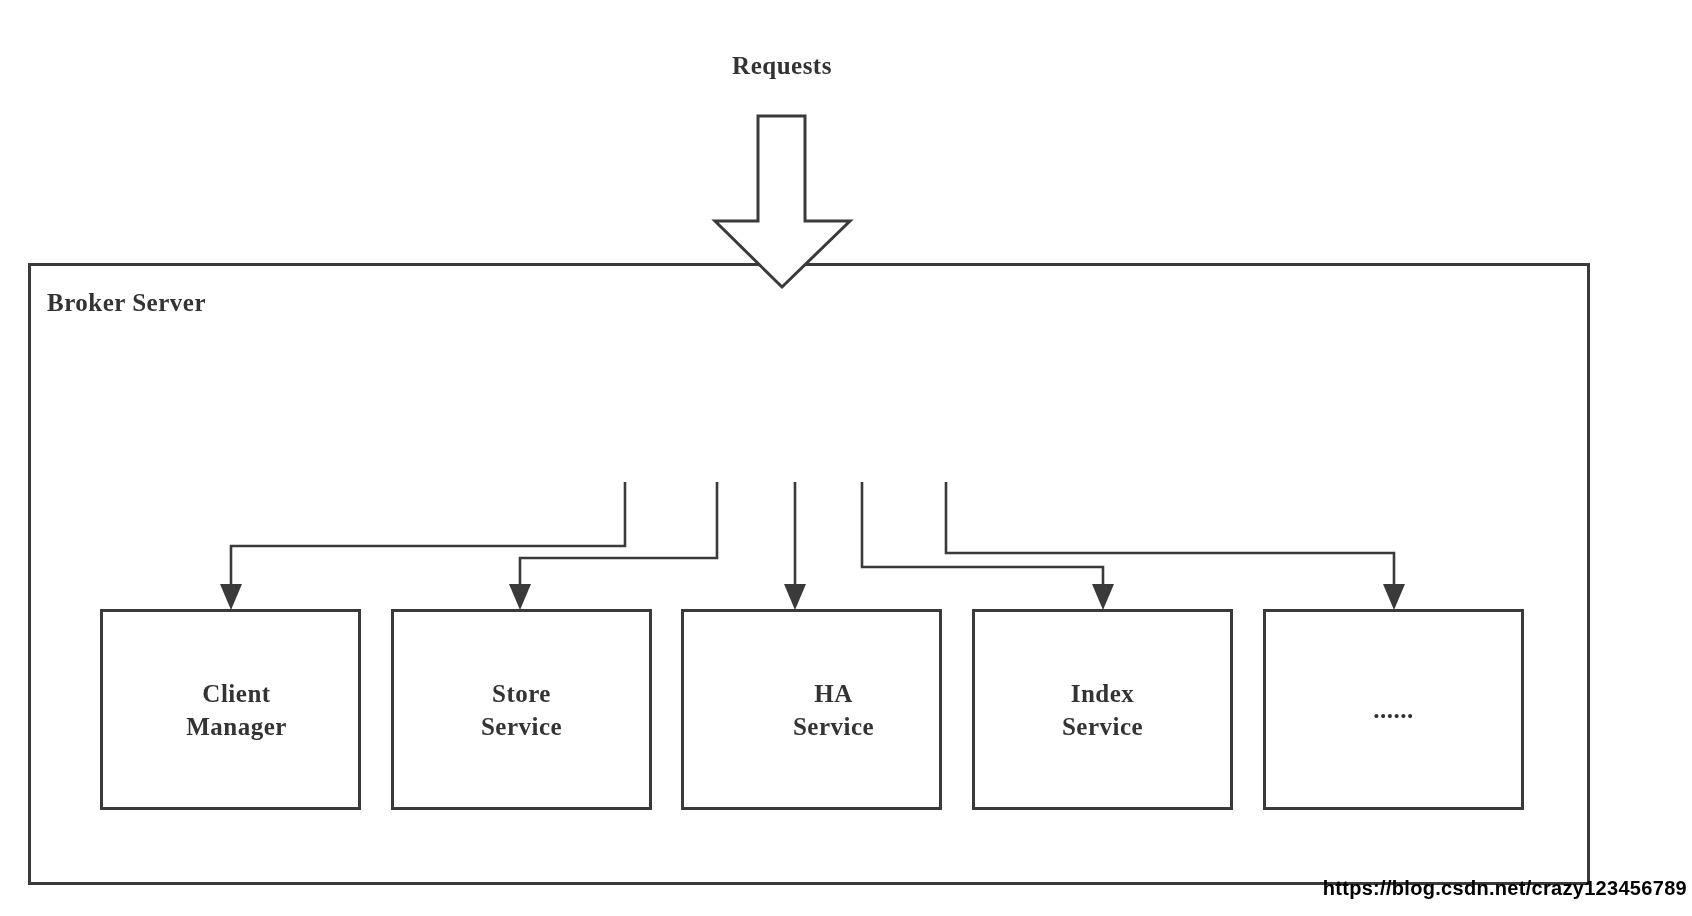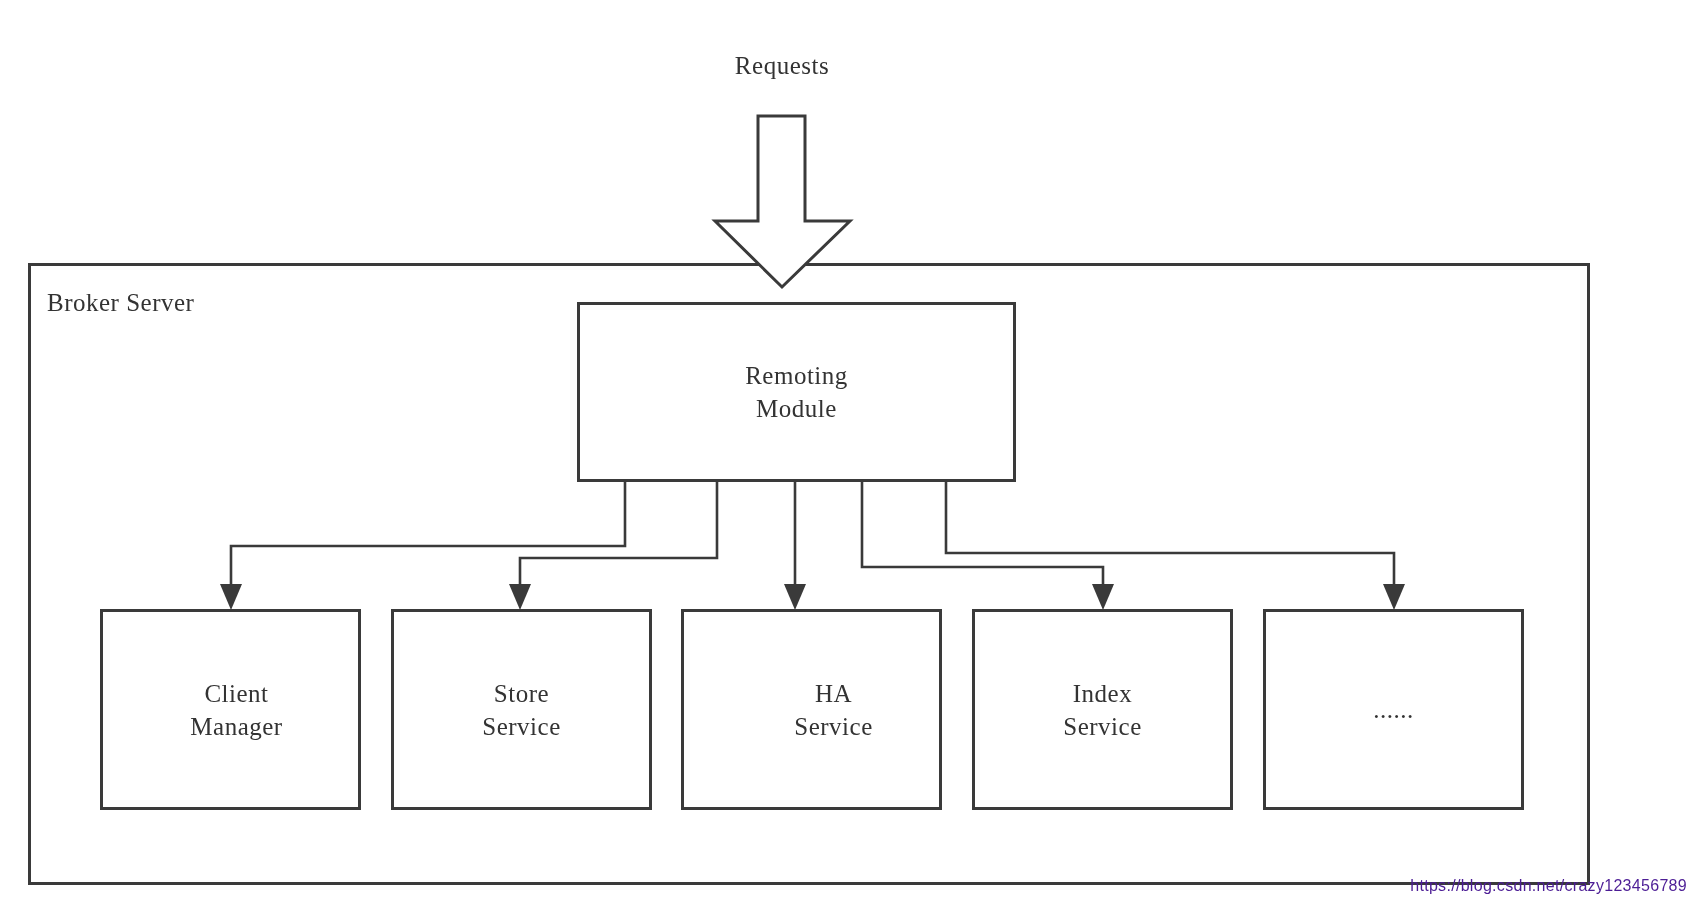--- a/index.html
+++ b/index.html
@@ -8,20 +8,21 @@
     background: #ffffff;
   }
   .stage {
     position: relative;
     width: 1692px;
     height: 916px;
     background: #ffffff;
     overflow: hidden;
     font-family: "Liberation Serif", "DejaVu Serif", serif;
     color: #333333;
+    font-weight: bold;
   }
   .svg-layer {
     position: absolute;
     left: 0;
     top: 0;
     z-index: 2;
     pointer-events: none;
   }
   .requests-label {
     position: absolute;
@@ -81,22 +82,22 @@
   .leaf-1 { left: 100px; padding-left: 12px; }
   .leaf-2 { left: 391px; }
   .leaf-3 { left: 681px; padding-left: 44px; }
   .leaf-4 { left: 972px; }
   .leaf-5 { left: 1263px; }
   .watermark {
     position: absolute;
     right: 5px;
     top: 877px;
     font-family: "Liberation Sans", "DejaVu Sans", sans-serif;
-    font-size: 16px;
-    color: #4c1d95;
+    font-size: 20px;
+    color: #000000;
     z-index: 4;
     letter-spacing: 0.3px;
   }
 </style>
 </head>
 <body>
 
 <div class="stage">
 
   <div class="broker-box"></div>
@@ -128,22 +129,20 @@
     <g>
       <polyline points="946,482 946,553 1394,553 1394,587" fill="none" stroke="#3a3a3a" stroke-width="2.6"></polyline>
       <polygon points="1383,584 1405,584 1394,610" fill="#3a3a3a"></polygon>
     </g>
   </svg>
 
   <div class="requests-label">Requests</div>
 
   <div class="broker-label">Broker Server</div>
 
-  <div class="node remoting">Remoting
-Module</div>
 
   <div class="node leaf leaf-1">Client
 Manager</div>
 
   <div class="node leaf leaf-2">Store
 Service</div>
 
   <div class="node leaf leaf-3">HA
 Service</div>
 

